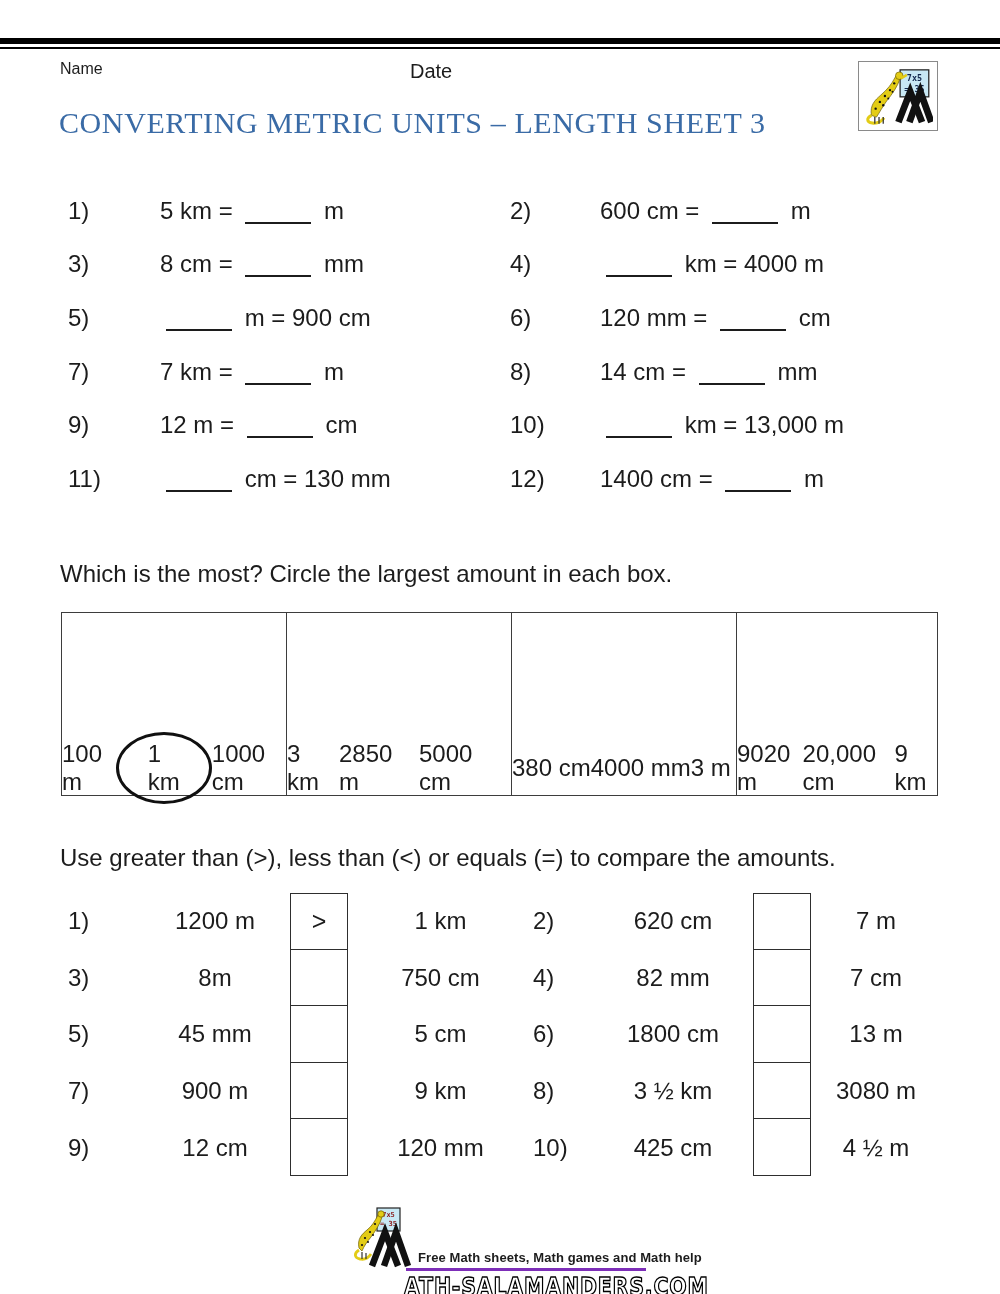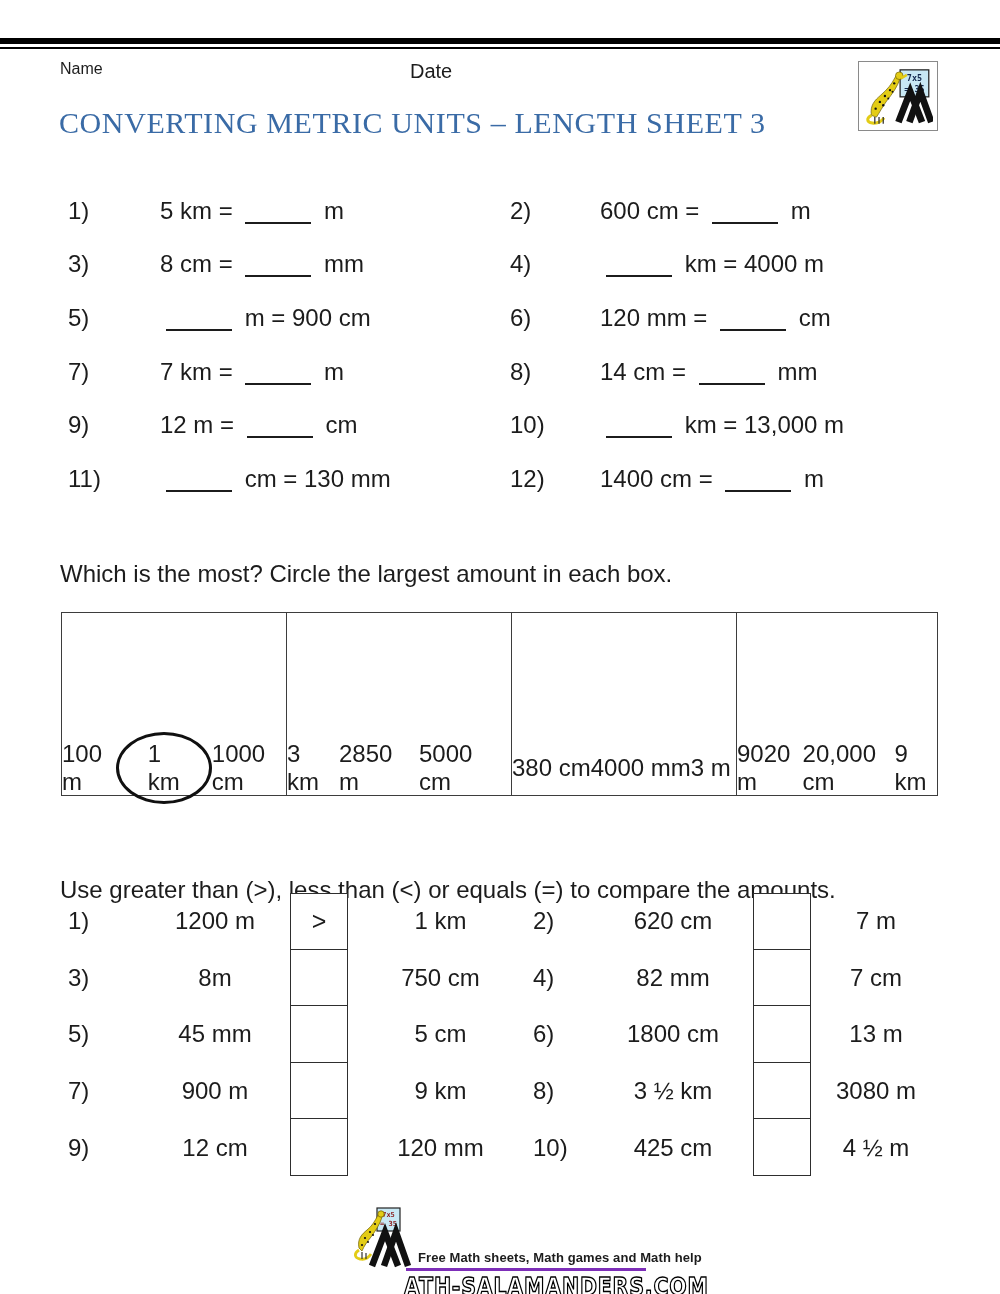--- a/index.html
+++ b/index.html
@@ -24,21 +24,21 @@
     position:absolute;left:68px;top:184px;
     display:grid;grid-template-columns:92px 350px 90px 340px;grid-auto-rows:53.6px;
     align-items:center;font-size:24px;
   }
   .qnum{white-space:nowrap;}
   .qtext{white-space:nowrap;}
   .blank{display:inline-block;width:66px;height:2px;background:#1c1c1c;vertical-align:-5px;margin:0 6px;}
   
   .instruction{position:absolute;left:60px;font-size:24px;white-space:nowrap;}
   #instr-circle{top:560px;}
-  #instr-compare{top:844px;margin-top:32px;}
+  #instr-compare{top:844px;}
   
   .circle-table{
     position:absolute;left:61px;top:612px;width:877px;height:184px;box-sizing:border-box;
     border:1px solid #3d3d3d;display:grid;grid-template-columns:224px 225px 225px 201px;
   }
   .circle-col{border-left:1px solid #3d3d3d;display:flex;flex-direction:row;align-items:flex-end;padding-top:5px;box-sizing:border-box;}
   .circle-col.first{border-left:none;}
   .cell-value{height:54px;display:flex;align-items:center;justify-content:center;font-size:24px;}
   .ellipse{border:3px solid #101010;border-radius:50%;padding:5px 29px;}
   

